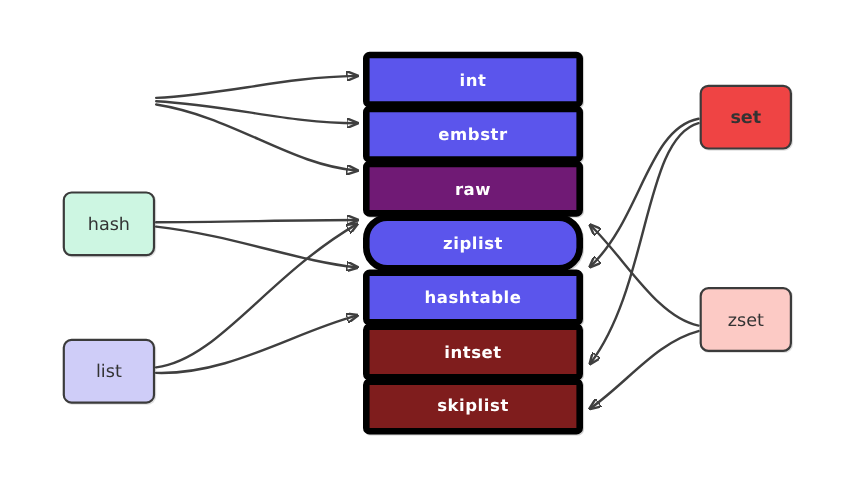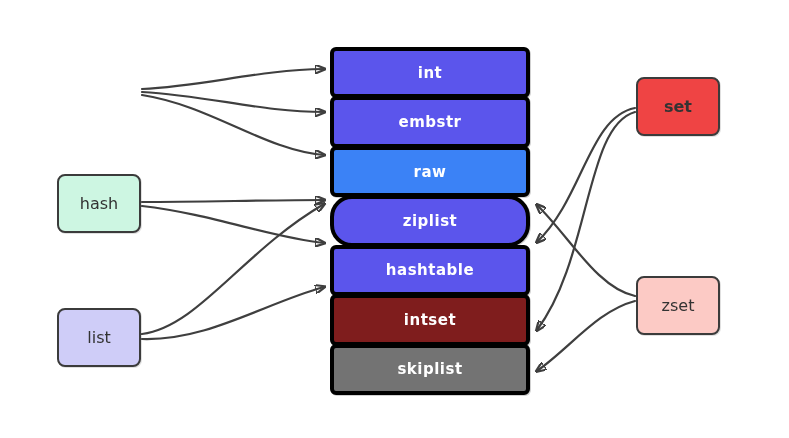--- a/index.html
+++ b/index.html
@@ -40,34 +40,34 @@
     align-items: center;
     justify-content: center;
     font-size: 16px;
     color: #333333;
     box-shadow: 1px 1px 0 rgba(0,0,0,0.12);
   }
   .node-string { left: 57px;  top: 62px;  }
   .node-hash   { left: 57px;  top: 174px; }
   .node-list   { left: 57px;  top: 308px; }
   .node-set    { left: 636px; top: 77px;  }
-  .node-zset   { left: 636px; top: 276px; }
+  .node-zset   { left: 636px; top: 261px; }
   .stack {
     position: absolute;
     left: 330px;
     top: 47px;
     width: 200px;
     height: 348px;
     display: flex;
     flex-direction: column;
   }
   .stack-row {
     flex: 1 1 0;
     box-sizing: border-box;
-    border: 4px solid #000000;
+    border: 6px solid #000000;
     border-radius: 6px;
     display: flex;
     align-items: center;
     justify-content: center;
     color: #ffffff;
     font-size: 15px;
     font-weight: 700;
     letter-spacing: 0.5px;
     box-shadow: 1px 1px 0 rgba(0,0,0,0.18);
   }
@@ -114,30 +114,30 @@
     <span>zset</span>
   </div>
 
   <div class="stack">
     <div class="stack-row" style="background-color: rgb(91, 85, 236);">
       <span>int</span>
     </div>
     <div class="stack-row" style="background-color: rgb(91, 85, 236);">
       <span>embstr</span>
     </div>
-    <div class="stack-row" style="background-color: #3b82f6;">
+    <div class="stack-row" style="background-color: #701a75;">
       <span>raw</span>
     </div>
     <div class="stack-row" style="background-color: rgb(91, 85, 236); border-radius: 22px;">
       <span>ziplist</span>
     </div>
     <div class="stack-row" style="background-color: rgb(91, 85, 236);">
       <span>hashtable</span>
     </div>
     <div class="stack-row" style="background-color: #7f1d1d; align-items: center;">
       <span>intset</span>
     </div>
-    <div class="stack-row" style="background-color: #737373;">
+    <div class="stack-row" style="background-color: #7f1d1d;">
       <span>skiplist</span>
     </div>
   </div>
 
 </div>
 
 </body></html>

